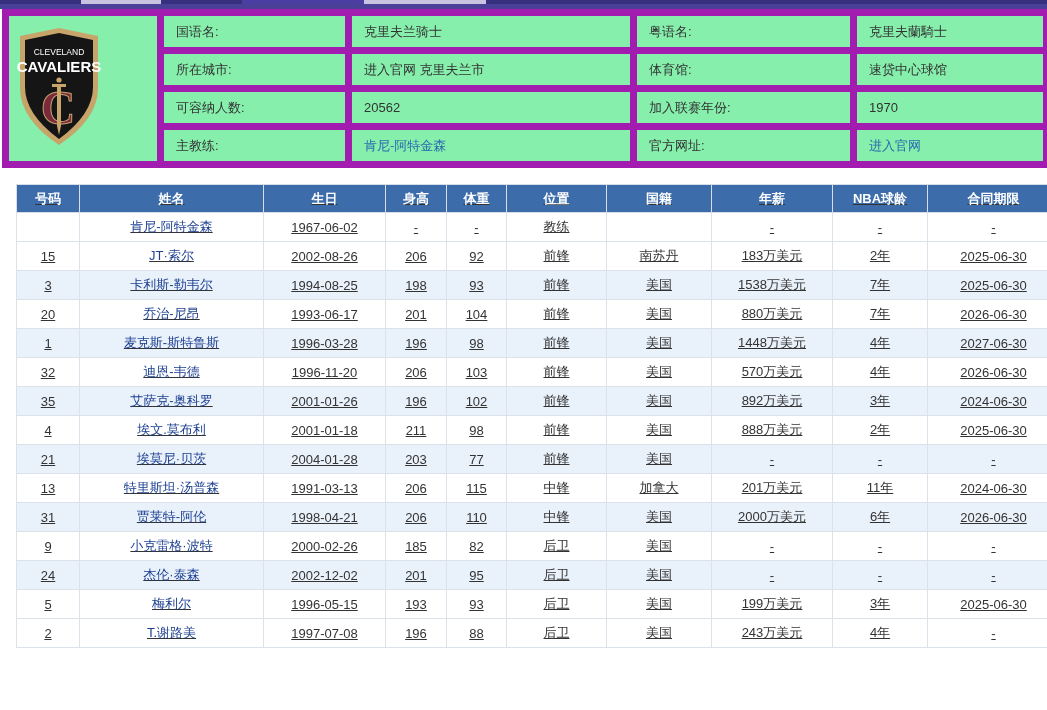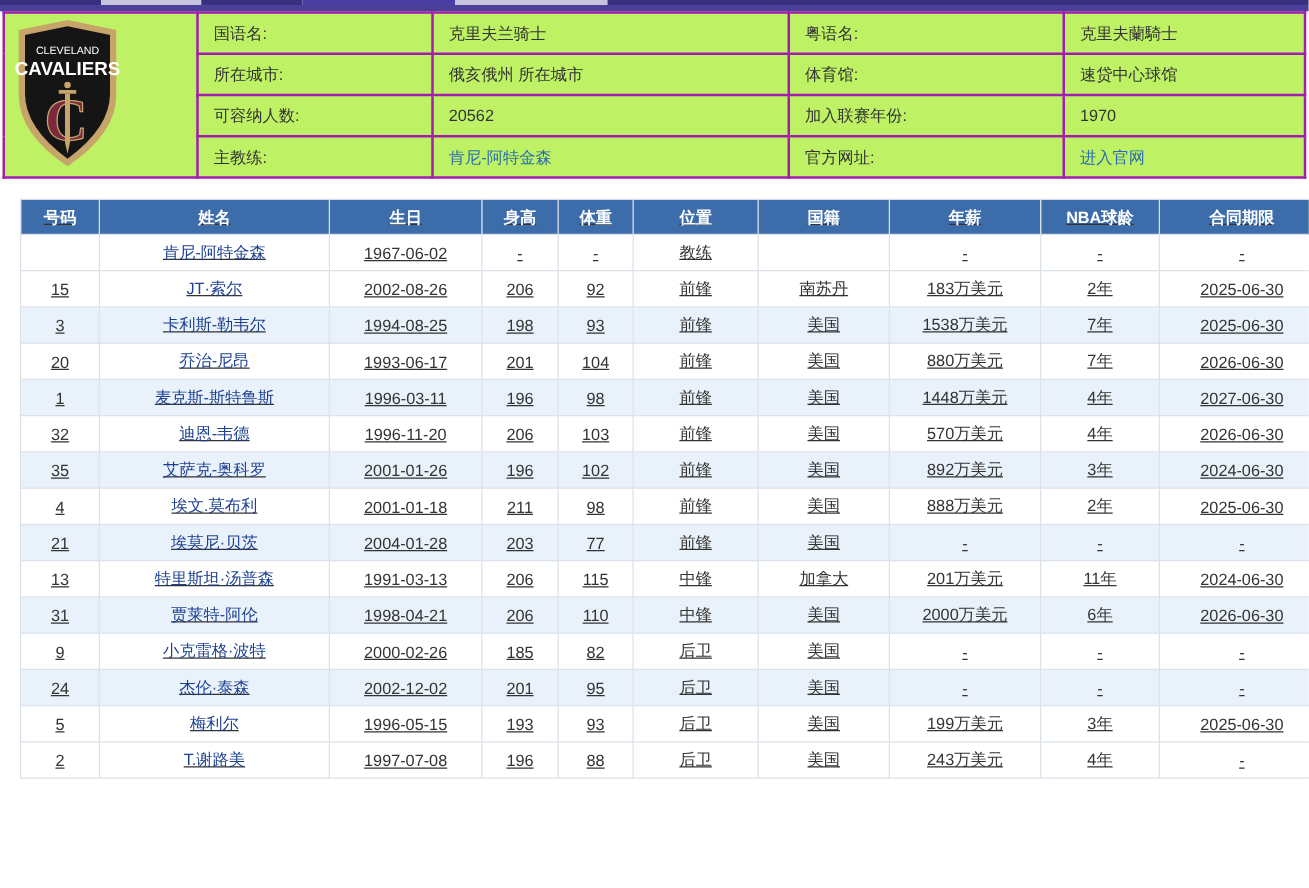--- a/index.html
+++ b/index.html
@@ -10,21 +10,21 @@
   .tabstrip .seg1{width:81px;background:#37307e;}
   .tabstrip .seg2{width:80px;background:#c7c3e0;}
   .tabstrip .seg3{width:81px;background:#37307e;}
   .tabstrip .seg4{width:122px;background:#4b3da2;}
   .tabstrip .seg5{width:122px;background:#c7c3e0;}
   .tabstrip .seg6{flex:1;background:#37307e;}
   .purplebar{height:5px;background:#4b4098;}
 
   
   table.info{border-collapse:collapse;margin-left:2px;width:1043px;table-layout:fixed;}
-  table.info td{border:2px solid #a21caf;height:31px;font-size:13px;padding:0 0 0 12px;background:#bef264;}
+  table.info td{border:7px solid #a21caf;height:31px;font-size:13px;padding:0 0 0 12px;background:#86efac;}
   table.info td.logo-cell{width:153px;text-align:left;padding:2px 0;}
   table.info col.c-label1{width:188px;}
   table.info col.c-value1{width:285px;}
   table.info col.c-label2{width:220px;}
   table.info col.c-value2{width:193px;}
   .ilink{color:#2b6cb0;cursor:pointer;}
 
   .gap{height:16px;}
 
   
@@ -78,21 +78,21 @@
         </svg>
       </span>
     </td>
     <td>国语名:</td>
     <td>克里夫兰骑士</td>
     <td>粤语名:</td>
     <td>克里夫蘭騎士</td>
   </tr>
   <tr>
     <td>所在城市:</td>
-    <td>俄亥俄州 所在城市</td>
+    <td>进入官网 克里夫兰市</td>
     <td>体育馆:</td>
     <td>速贷中心球馆</td>
   </tr>
   <tr>
     <td>可容纳人数:</td>
     <td>20562</td>
     <td>加入联赛年份:</td>
     <td>1970</td>
   </tr>
   <tr>
@@ -184,21 +184,21 @@
         <td>前锋</td>
         <td>美国</td>
         <td>880万美元</td>
         <td>7年</td>
         <td>2026-06-30</td>
       </tr>
 
       <tr class="alt">
         <td>1</td>
         <td><span class="plink">麦克斯-斯特鲁斯</span></td>
-        <td>1996-03-11</td>
+        <td>1996-03-28</td>
         <td>196</td>
         <td>98</td>
         <td>前锋</td>
         <td>美国</td>
         <td>1448万美元</td>
         <td>4年</td>
         <td>2027-06-30</td>
       </tr>
 
       <tr>

